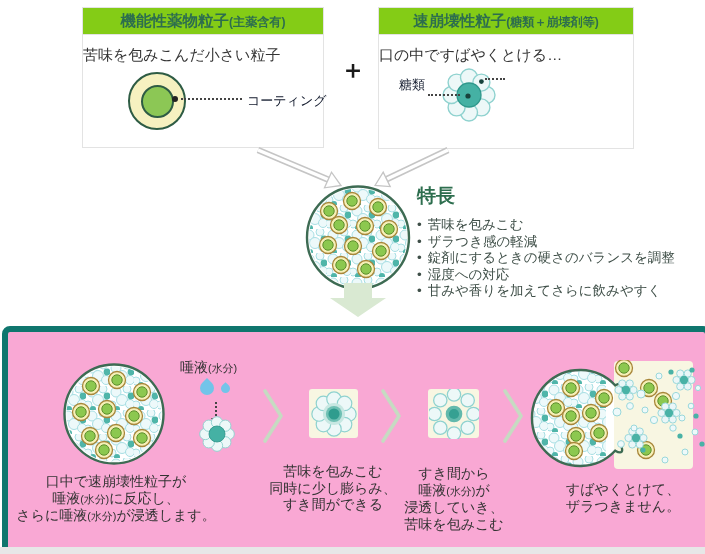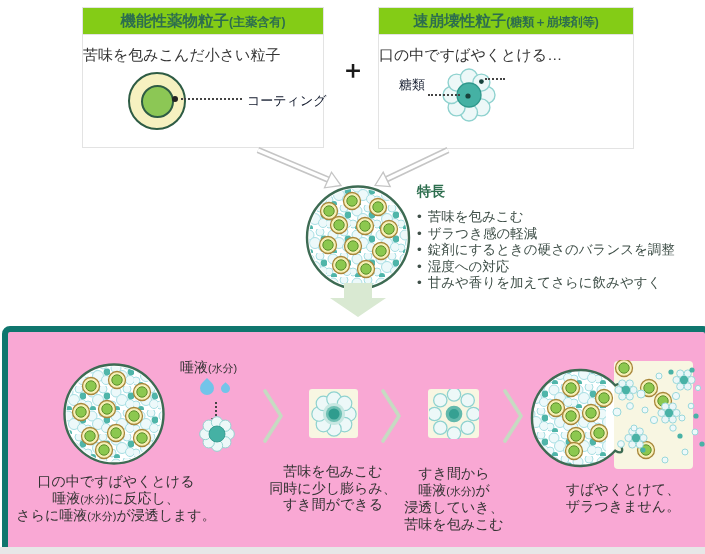--- a/index.html
+++ b/index.html
@@ -16,21 +16,21 @@
   .sm{font-size:0.78em}
   .box-body-text{font-size:15px;color:#333;text-align:left;margin-top:11px;font-weight:normal;letter-spacing:0}
   .label{font-size:13px;color:#0f172a;white-space:nowrap}
   .dotline{border-top:2px dotted #444;height:0}
   .dotline-v{border-left:2px dotted #444;width:0}
   .dot{width:6px;height:6px;background:#222;border-radius:50%}
   .plus{font-size:25px;font-weight:bold;color:#1a1a1a;text-align:center}
   .pc-outer{width:54px;height:54px;border-radius:50%;background:#f6f1c0;border:2px solid #2e5c44;
     display:flex;align-items:center;justify-content:center}
   .pc-inner{width:29px;height:29px;border-radius:50%;background:#8cc755;border:2px solid #2e5c44}
-  .features-heading{font-size:14px;font-weight:bold;color:#2d6e4e}
+  .features-heading{font-size:19px;font-weight:bold;color:#2d6e4e}
   .features-list{list-style:none;margin:8px 0 0;padding:0;font-size:13.5px;line-height:16.5px;color:#3f4f48}
   .features-list li::before{content:"\2022";margin-right:6px;color:#3f4f48}
   .panel{background:#f9a8d4;border:6px solid #0f766e;border-radius:8px}
   .caption{font-size:14px;color:#333;text-align:center;line-height:16.5px}
   .pale{background:#f8f6e2;border-radius:3px}
   .drop{background:#72c4e9;border-radius:0 50% 50% 50%;transform:rotate(45deg)}
   .tri-down{width:0;height:0;border-left:5px solid transparent;border-right:5px solid transparent;border-top:7px solid #444}
   .note{font-size:13px;line-height:21px;color:#333;text-align:left;white-space:nowrap}
   .saliva{font-size:14px;color:#333;white-space:nowrap}
   .edge{background:#e7e7e7}
@@ -277,21 +277,21 @@
       <circle cx="119" cy="90" r="2.6" fill="#49b2a6"></circle>
       <circle cx="156" cy="76" r="2.6" fill="#49b2a6"></circle>
       <circle cx="172" cy="56" r="2.6" fill="#49b2a6"></circle>
       <circle cx="147" cy="12" r="2.6" fill="#49b2a6"></circle>
       <circle cx="178" cy="84" r="2.6" fill="#49b2a6"></circle>
       <circle cx="168" cy="10" r="2.6" fill="#49b2a6"></circle>
     </g>
   </svg>
 
   <div class="abs caption shrink-paren" style="left:8px;top:141px;width:200px">
-      <div>口の中ですばやくとける</div>
+      <div>口中で速崩壊性粒子が</div>
       <div>唾液<span class="sm">(水分)</span>に反応し、</div>
       <div>さらに唾液<span class="sm">(水分)</span>が浸透します。</div>
     </div>
   <div class="abs caption shrink-paren" style="left:255px;top:131px;width:140px">
       <div>苦味を包みこむ</div>
       <div>同時に少し膨らみ、</div>
       <div>すき間ができる</div>
     </div>
   <div class="abs caption shrink-paren" style="left:386px;top:133px;width:120px">
       <div>すき間から</div>

